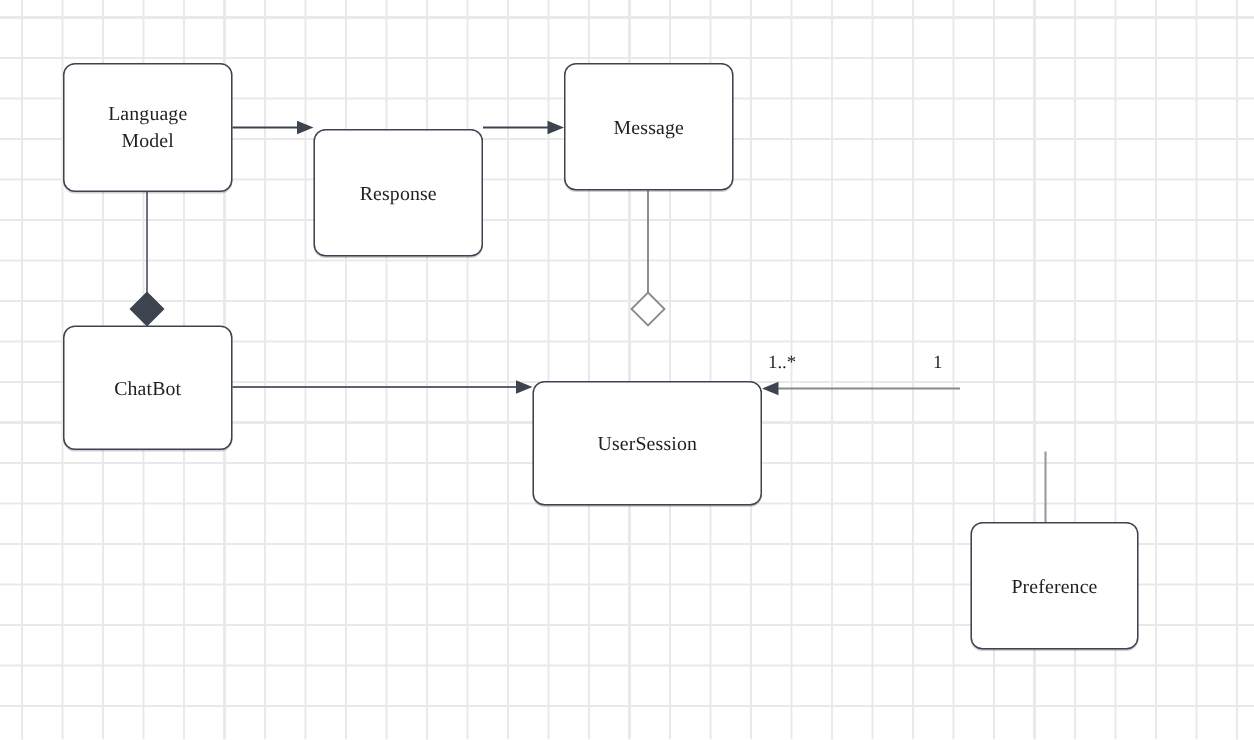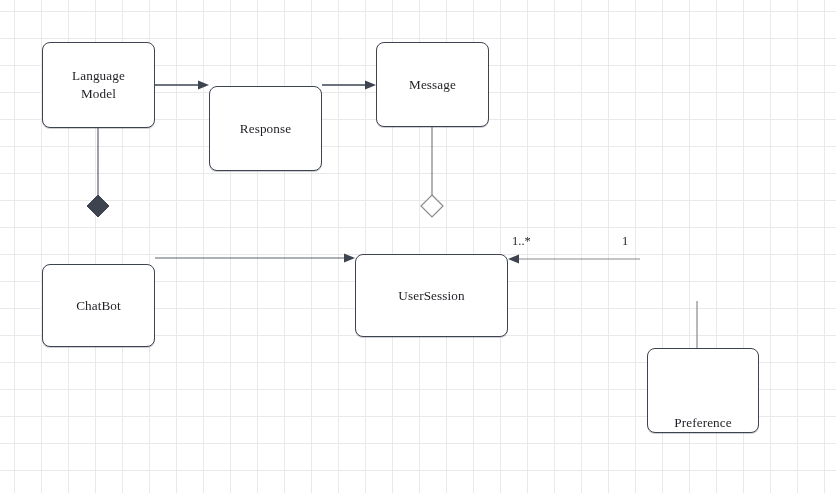--- a/index.html
+++ b/index.html
@@ -123,30 +123,30 @@
   </div>
 
   <div class="node" style="left:209px; top:42px; width:113px; height:85px;margin-top:44px;">
     <span class="node-label">Response</span>
   </div>
 
   <div class="node" style="left:376px; top:42px; width:113px; height:85px;">
     <span class="node-label">Message</span>
   </div>
 
-  <div class="node" style="left:42px; top:217px; width:113px; height:83px;margin-top:47px;">
+  <div class="node" style="left:42px; top:217px; width:113px; height:83px;">
     <span class="node-label">ChatBot</span>
   </div>
 
   <div class="node" style="left:355px; top:217px; width:153px; height:83px;margin-top:37px;">
     <span class="node-label">UserSession</span>
   </div>
 
 
-  <div class="node" style="left:647px; top:348px; width:112px; height:85px;align-items:flex-end;">
+  <div class="node" style="left:647px; top:348px; width:112px; height:85px;">
     <span class="node-label">Preference</span>
   </div>
 
   <div class="mult-label" style="left:512px; top:235px;">1..*</div>
 
   <div class="mult-label" style="left:622px; top:235px;">1</div>
 
 </div>
 
 </body></html>

